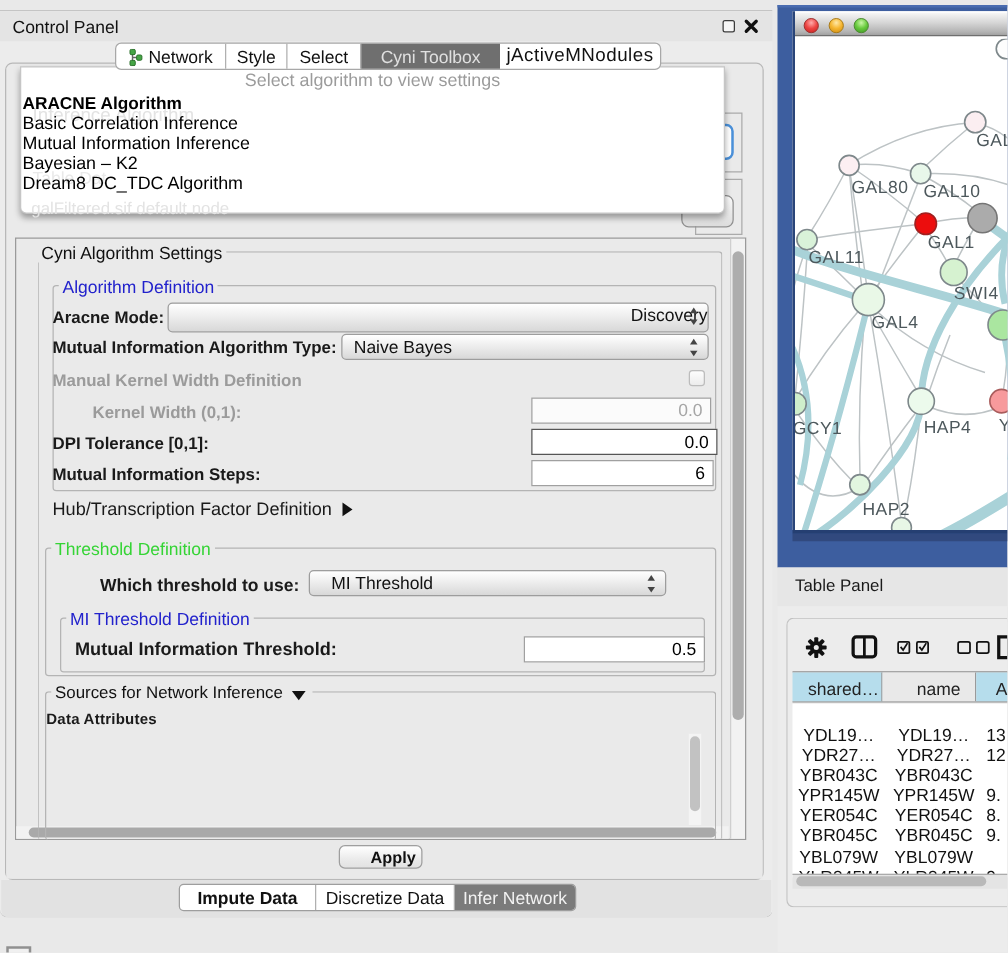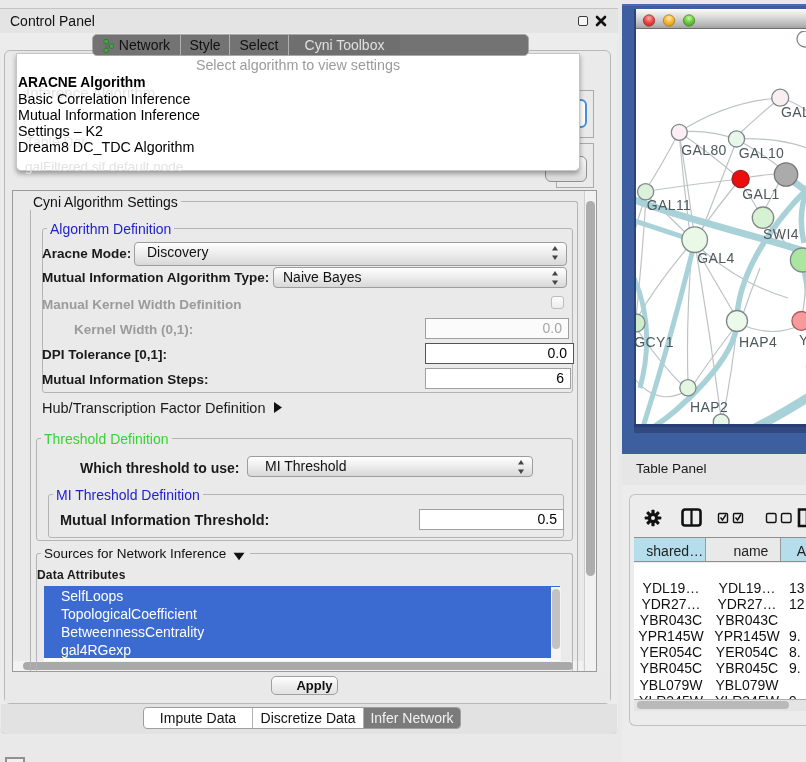--- a/index.html
+++ b/index.html
@@ -45,21 +45,21 @@
     .fld { position:absolute; background:#fff; border:1px solid #a0a0a0; font-size:14px; text-align:right; padding-right:6px; line-height:19px; }
   </style>
 
   <div class="grp" style="left:30px;top:192px;width:548px;height:470px;border-bottom:none;border-radius:3px 3px 0 0;"></div>
   <div class="gt" style="left:30px;top:185px;color:#111;">Cyni Algorithm Settings</div>
 
   <div class="grp" style="left:42px;top:219px;width:531px;height:165px;"></div>
   <div class="gt" style="left:47px;top:212px;color:#2222cc;">Algorithm Definition</div>
 
   <div class="lbl" style="left:42px;top:237px;">Aracne Mode:</div>
-  <div class="combo" style="left:134px;top:233px;width:433px;height:24px;padding-left:12px;">Discovery<svg class="carets" viewBox="0 0 8 16">
+  <div class="combo" style="left:134px;top:233px;width:433px;height:24px;padding-left:12px;text-align:right;">Discovery<svg class="carets" viewBox="0 0 8 16">
         <path d="M4 1 L7 5.5 L1 5.5 Z" fill="#444"></path>
         <path d="M4 15 L7 10.5 L1 10.5 Z" fill="#444"></path>
       </svg></div>
 
   <div class="lbl" style="left:42px;top:261px;">Mutual Information Algorithm Type:</div>
   <div class="combo" style="left:273px;top:258px;width:294px;height:21px;padding-left:9px;">Naive Bayes<svg class="carets" viewBox="0 0 8 16">
         <path d="M4 1 L7 5.5 L1 5.5 Z" fill="#444"></path>
         <path d="M4 15 L7 10.5 L1 10.5 Z" fill="#444"></path>
       </svg></div>
 
@@ -96,61 +96,59 @@
   <div class="fld" style="left:419px;top:500px;width:145px;height:21px;color:#000;">0.5</div>
 
   <div class="grp" style="left:36px;top:544px;width:537px;height:119px;border-bottom:none;"></div>
   <div class="gt" style="left:41px;top:537px;color:#111;font-size:13.5px;padding-right:24px;">Sources for Network Inference</div>
   <svg class="abs" style="left:232px;top:542px;" width="14" height="11" viewBox="0 0 14 12">
       <path d="M1 2 L13 2 L7 10 Z" fill="#111"></path>
     </svg>
 
   <div class="lbl" style="left:37px;top:559px;font-size:12px;letter-spacing:0.2px;">Data Attributes</div>
 
-  <div class="abs" style="left:44px;top:577px;width:516px;height:75px;background:#fff;overflow:hidden;">
-    <div style="background:#3b6bd1;color:#fff;font-size:14px;height:72px;padding:1px 0 0 17px;line-height:18px;">SelfLoops<br>TopologicalCoefficient<br>BetweennessCentrality<br>gal4RGexp</div>
-  </div>
   <div class="abs" style="left:551px;top:578px;width:10px;height:73px;background:#f4f4f4;"></div>
   <div class="abs" style="left:552px;top:580px;width:8px;height:60px;background:#c2c2c2;border-radius:4px;"></div>
 
   <div class="abs" style="left:5px;top:663px;width:605px;height:31px;background:#e9e9e9;"></div>
   <div class="abs" style="left:271px;top:667px;width:67px;height:19px;background:linear-gradient(#ffffff,#ebebeb 60%,#e2e2e2);border:1px solid #9f9f9f;border-radius:5px;text-align:center;font-size:13px;font-weight:600;color:#111;line-height:17px;padding-left:20px;">Apply</div>
 
   <div class="abs" style="left:1px;top:695px;width:616px;height:30px;background:#e2e2e2;border-radius:0 0 6px 6px;"></div>
 
   <div class="abs" style="left:143px;top:698px;width:318px;height:22px;background:#fff;border:1px solid #9e9e9e;border-radius:4px;display:flex;font-size:14px;font-weight:400;color:#111;">
-    <div style="width:109px;text-align:center;line-height:20px;border-right:1px solid #b0b0b0;">Impute Data</div>
+    <div style="width:109px;text-align:center;line-height:20px;border-right:1px solid #b0b0b0;font-weight:bold;">Impute Data</div>
     <div style="width:111px;text-align:center;line-height:20px;border-right:1px solid #b0b0b0;">Discretize Data</div>
     <div style="flex:1;text-align:center;line-height:20px;background:#7b7b7b;color:#f2f2f2;border-radius:0 3px 3px 0;">Infer Network</div>
   </div>
 </div>
 
-<div class="abs" style="left:92px;top:34px;width:437px;height:22px;background:#737373;border:1px solid #a8a8a8;border-radius:5px;display:flex;font-size:14px;font-weight:400;color:#111;z-index:30;">
+<div class="abs" style="left:92px;top:34px;width:437px;height:22px;background:#ffffff;border:1px solid #a8a8a8;border-radius:5px;display:flex;font-size:14px;font-weight:400;color:#111;z-index:30;">
   <div style="width:88px;border-right:1px solid #b0b0b0;line-height:20px;text-align:center;">
     <svg width="12" height="14" viewBox="0 0 12 14" style="vertical-align:-3px;">
         <path d="M3 3 L3 11 M3 7 L8 7" stroke="#666" stroke-width="1.1" fill="none"></path>
         <rect x="1" y="0.5" width="4.2" height="4.2" rx="1" fill="#46a546" stroke="#2d722d" stroke-width="0.8"></rect>
         <rect x="6.3" y="5" width="4.2" height="4.2" rx="1" fill="#46a546" stroke="#2d722d" stroke-width="0.8"></rect>
         <rect x="1" y="9.3" width="4.2" height="4.2" rx="1" fill="#46a546" stroke="#2d722d" stroke-width="0.8"></rect>
       </svg>
     Network</div>
   <div style="width:49px;border-right:1px solid #b0b0b0;line-height:20px;text-align:center;">Style</div>
   <div style="width:59px;border-right:1px solid #b0b0b0;line-height:20px;text-align:center;">Select</div>
   <div style="width:111px;line-height:20px;text-align:center;background:#6f6f6f;color:#e0e0e0;">Cyni Toolbox</div>
+  <div style="flex:1;line-height:20px;text-align:center;font-size:15px;letter-spacing:0.4px;">jActiveMNodules</div>
 </div>
 
 <div class="abs" style="left:16px;top:53px;width:564px;height:118px;background:#fff;border:1px solid #c6c6c6;border-radius:0 0 5px 5px;box-shadow:0 3px 5px rgba(0,0,0,0.35);z-index:20;font-size:14.3px;color:#000;">
   <div style="position:absolute;left:9px;top:30px;font-size:15px;color:#e3e3e3;">Inference Algorithm</div>
   <div style="position:absolute;left:9px;top:80px;font-size:14px;color:#e9e9e9;">Table Dat</div>
   <div style="position:absolute;left:8px;top:105px;font-size:13.5px;color:#e3e3e3;">galFiltered.sif default node</div>
   <div style="position:relative;height:21px;line-height:23px;text-align:center;color:#9b9b9b;">Select algorithm to view settings</div>
   <div style="position:relative;height:16px;line-height:16px;padding-left:1px;font-weight:bold;font-size:13.8px;">ARACNE Algorithm</div>
   <div style="position:relative;height:16px;line-height:16px;padding-left:1px;">Basic Correlation Inference</div>
   <div style="position:relative;height:16px;line-height:16px;padding-left:1px;">Mutual Information Inference</div>
-  <div style="position:relative;height:16px;line-height:16px;padding-left:1px;">Settings – K2</div>
+  <div style="position:relative;height:16px;line-height:16px;padding-left:1px;">Bayesian – K2</div>
   <div style="position:relative;height:16px;line-height:16px;padding-left:1px;">Dream8 DC_TDC Algorithm</div>
 </div>
 
 <div class="abs" style="left:5px;top:757px;width:20px;height:10px;border:2px solid #909090;background:#f0f0f0;"></div>
 
 <div class="abs" style="left:622px;top:4px;width:184px;height:450px;background:#3d5e9f;"></div>
 <div class="abs" style="left:622px;top:4px;width:184px;height:2px;background:#4a6cb0;"></div>
 
 <div class="abs" style="left:634px;top:424px;width:172px;height:3px;background:#253f72;"></div>
 <div class="abs" style="left:634px;top:427px;width:172px;height:6px;background:#31497e;"></div>

